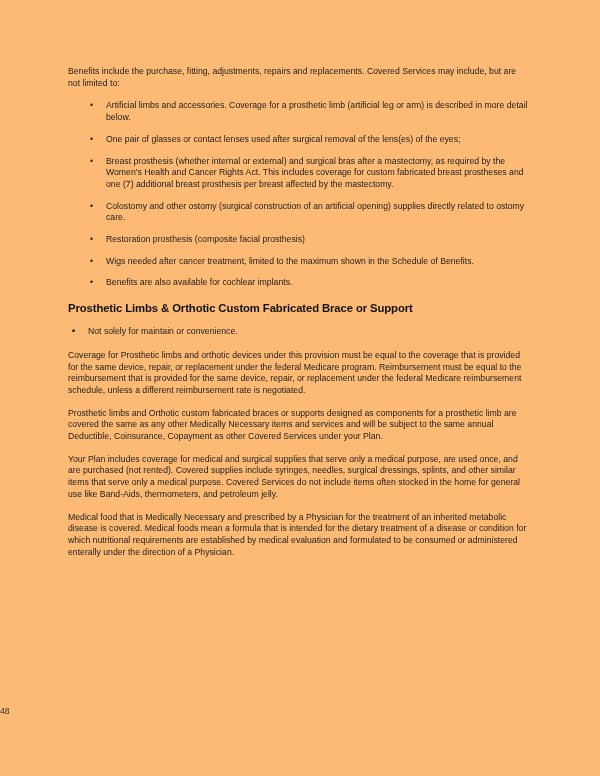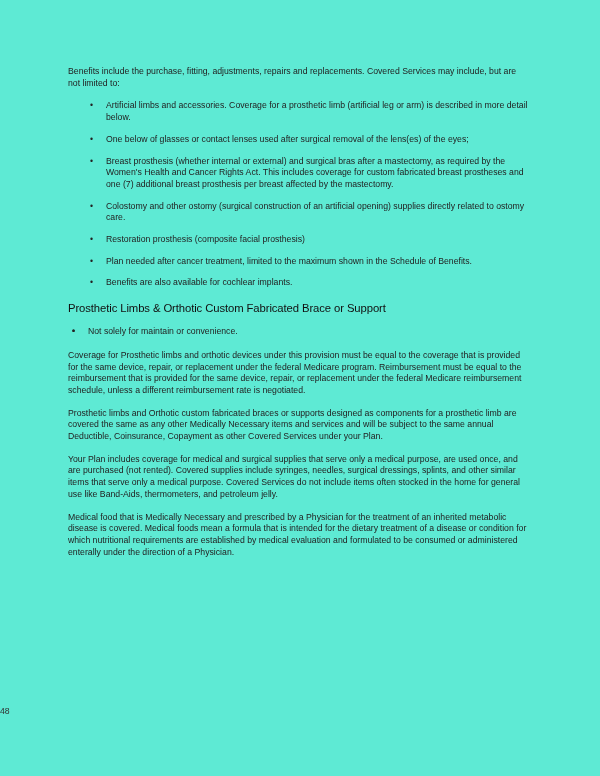--- a/index.html
+++ b/index.html
@@ -14,40 +14,40 @@
     color: #1a1a1a;
     position: relative;
     overflow: hidden;
   }
   .page {
     position: absolute;
     left: 0;
     top: 0;
     width: 600px;
     height: 776px;
-    background: #5eead4;
+    background: #fdba74;
   }
   .content {
     position: absolute;
     left: 68px;
     top: 66px;
     width: 460px;
   }
   p.body-text {
     margin: 0 0 11px 0;
     font-size: 8.7px;
     line-height: 11.7px;
     text-align: left;
     color: #222222;
   }
   h2.section-heading {
     margin: 9px 0 10px 0;
     font-size: 11.3px;
     line-height: 15px;
-    font-weight: normal;
+    font-weight: bold;
     color: #111111;
     letter-spacing: -0.1px;
   }
   ul.bullet-list {
     list-style: none;
     margin: 0 0 9px 0;
     padding: 0;
   }
   ul.bullet-list.wide-indent {
     margin-top: 10px;
@@ -104,37 +104,37 @@
 
     <p class="body-text">Benefits include the purchase, fitting, adjustments, repairs and replacements. Covered Services may include, but are not limited to:</p>
 
     <ul class="bullet-list wide-indent">
       <li>
         <span class="bullet-mark">•</span>
         <span>Artificial limbs and accessories.  Coverage for a prosthetic limb (artificial leg or arm) is described in more detail below.</span>
       </li>
       <li>
         <span class="bullet-mark">•</span>
-        <span>One below of glasses or contact lenses used after surgical removal of the lens(es) of the eyes;</span>
+        <span>One pair of glasses or contact lenses used after surgical removal of the lens(es) of the eyes;</span>
       </li>
       <li>
         <span class="bullet-mark">•</span>
         <span>Breast prosthesis (whether internal or external) and surgical bras after a mastectomy, as required by the Women's Health and Cancer Rights Act. This includes coverage for custom fabricated breast prostheses and one (7) additional breast prosthesis per breast affected by the mastectomy.</span>
       </li>
       <li>
         <span class="bullet-mark">•</span>
         <span>Colostomy and other ostomy (surgical construction of an artificial opening) supplies directly related to ostomy care.</span>
       </li>
       <li>
         <span class="bullet-mark">•</span>
         <span>Restoration prosthesis (composite facial prosthesis)</span>
       </li>
       <li>
         <span class="bullet-mark">•</span>
-        <span>Plan needed after cancer treatment, limited to the maximum shown in the Schedule of Benefits.</span>
+        <span>Wigs needed after cancer treatment, limited to the maximum shown in the Schedule of Benefits.</span>
       </li>
       <li>
         <span class="bullet-mark">•</span>
         <span>Benefits are also available for cochlear implants.</span>
       </li>
     </ul>
 
     <h2 class="section-heading">Prosthetic Limbs &amp; Orthotic Custom Fabricated Brace or Support</h2>
 
 

